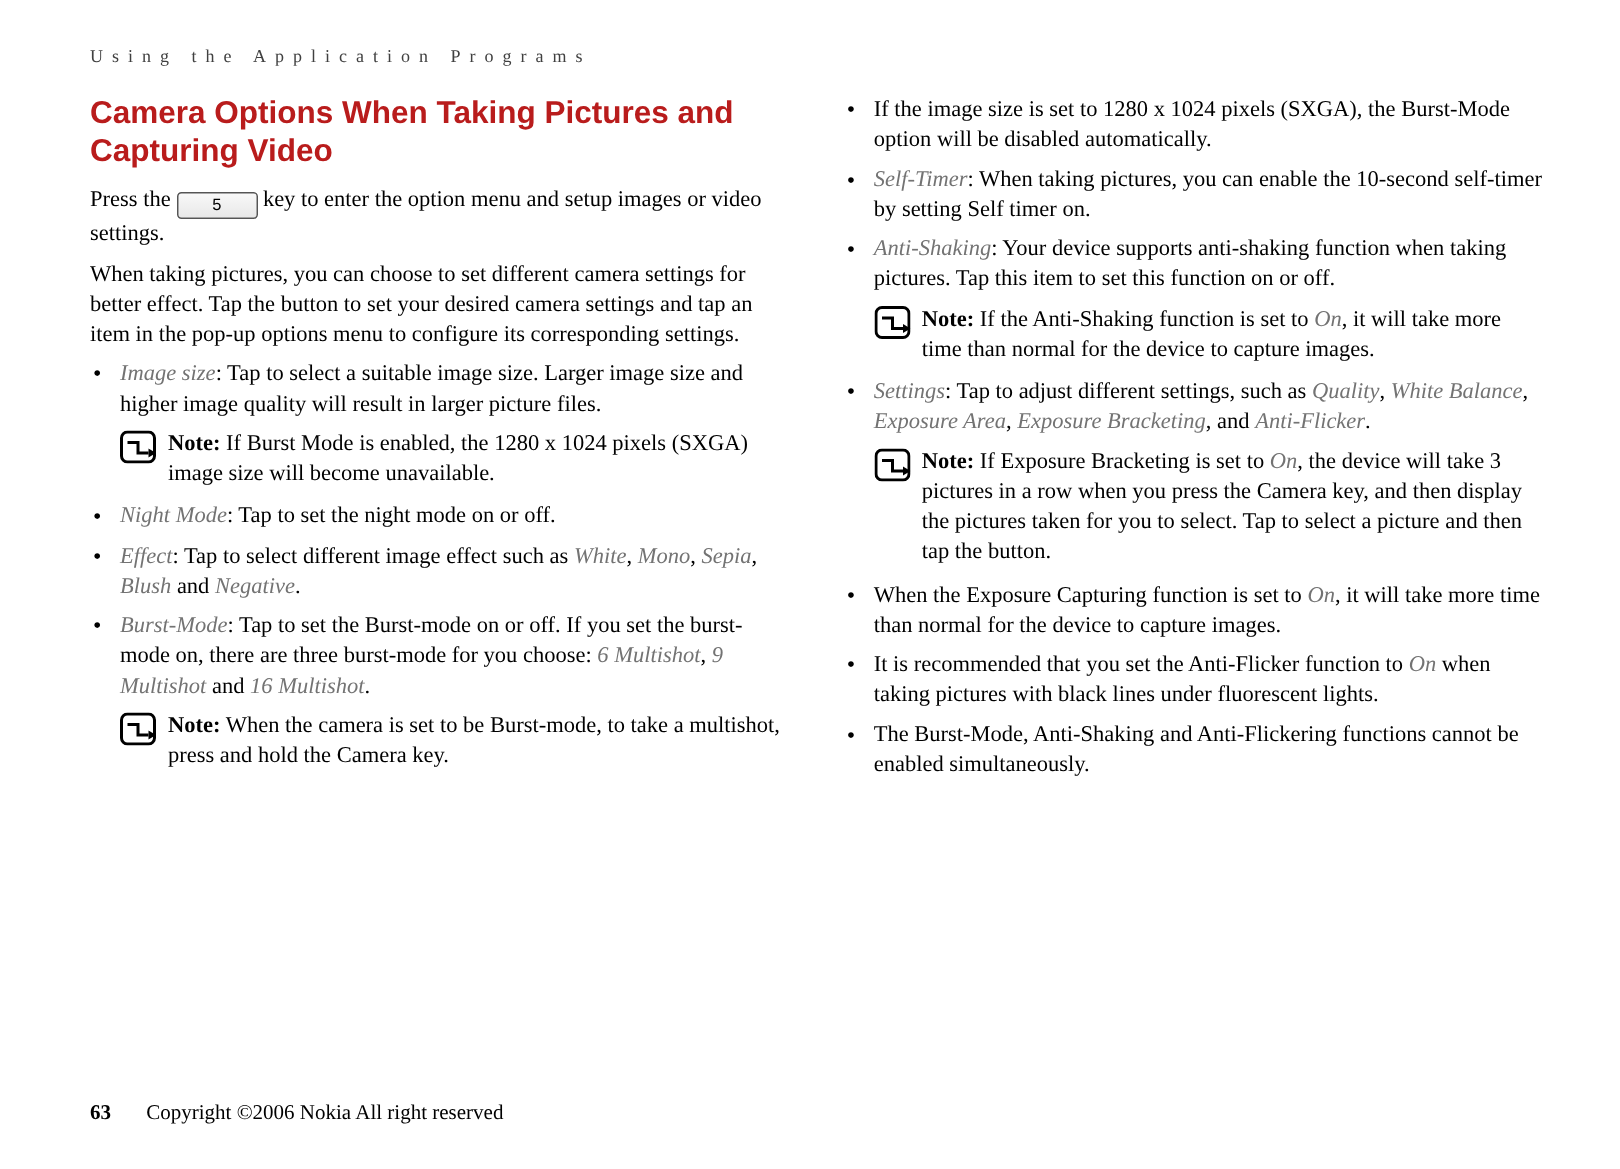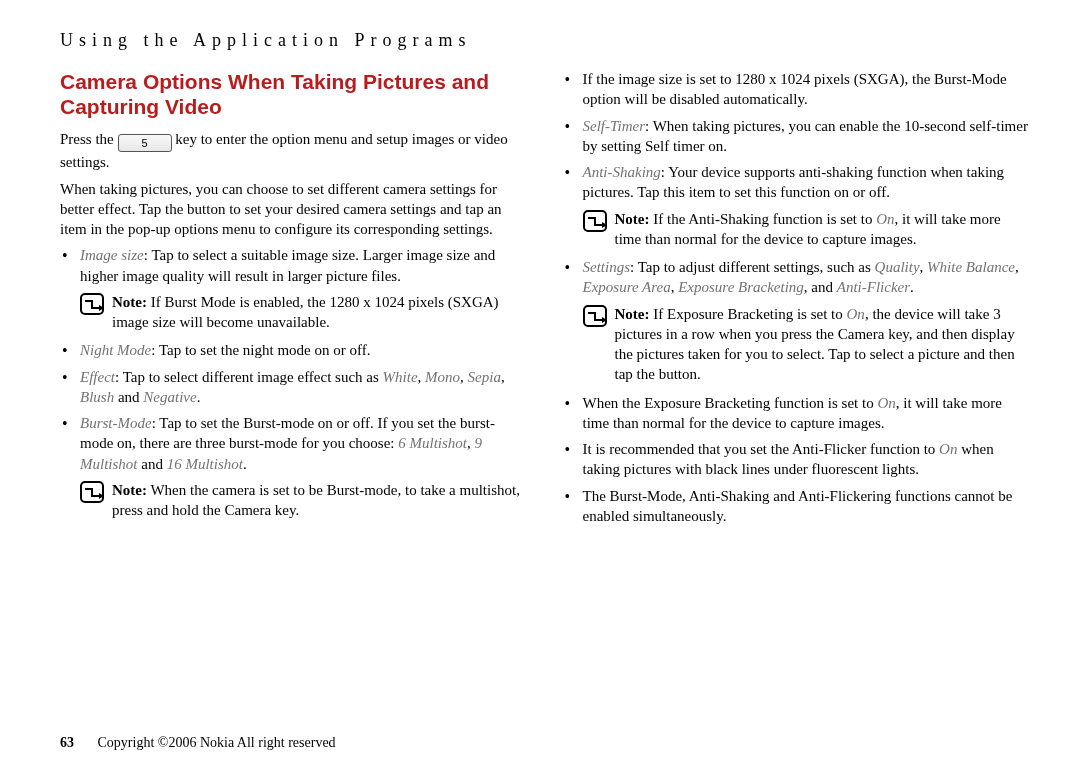--- a/index.html
+++ b/index.html
@@ -5,23 +5,23 @@
   * { box-sizing: border-box; margin: 0; padding: 0; }
   body {
     width: 1080px;
     height: 779px;
     font-family: Georgia, 'Times New Roman', serif;
     background: #fff;
     color: #000;
     padding: 30px 50px 20px 60px;
   }
   .header {
-    font-size: 18px;
+    font-size: 12px;
     letter-spacing: 6px;
-    color: #000000;
+    color: #404040;
     margin-bottom: 18px;
   }
   .columns {
     display: flex;
     gap: 35px;
   }
   .col {
     flex: 1;
     font-size: 15px;
     line-height: 1.35;
@@ -190,21 +190,21 @@
             <polygon points="19,12 24,15 19,18" fill="#000"></polygon>
           </svg>
       </div>
       <div class="note-text">
         <span class="note-label">Note:</span><span> If Exposure Bracketing is set to </span><span class="italic-green">On</span><span>, the device will take 3 pictures in a row when you press the Camera key, and then display the pictures taken for you to select. Tap to select a picture and then tap the </span><span> button.</span>
       </div>
     </div>
 
     <ul>
       <li>
-        <span>When the Exposure Bracketing function is set to </span><span class="italic-green">On</span><span>, it will take more time than normal for the device to capture images.</span>
+        <span>When the Exposure Capturing function is set to </span><span class="italic-green">On</span><span>, it will take more time than normal for the device to capture images.</span>
       </li>
       <li>
         <span>It is recommended that you set the Anti-Flicker function to </span><span class="italic-green">On</span><span> when taking pictures with black lines under fluorescent lights.</span>
       </li>
       <li>The Burst-Mode, Anti-Shaking and Anti-Flickering functions cannot be enabled simultaneously.</li>
     </ul>
   </div>
 </div>
 
 <div class="footer">

